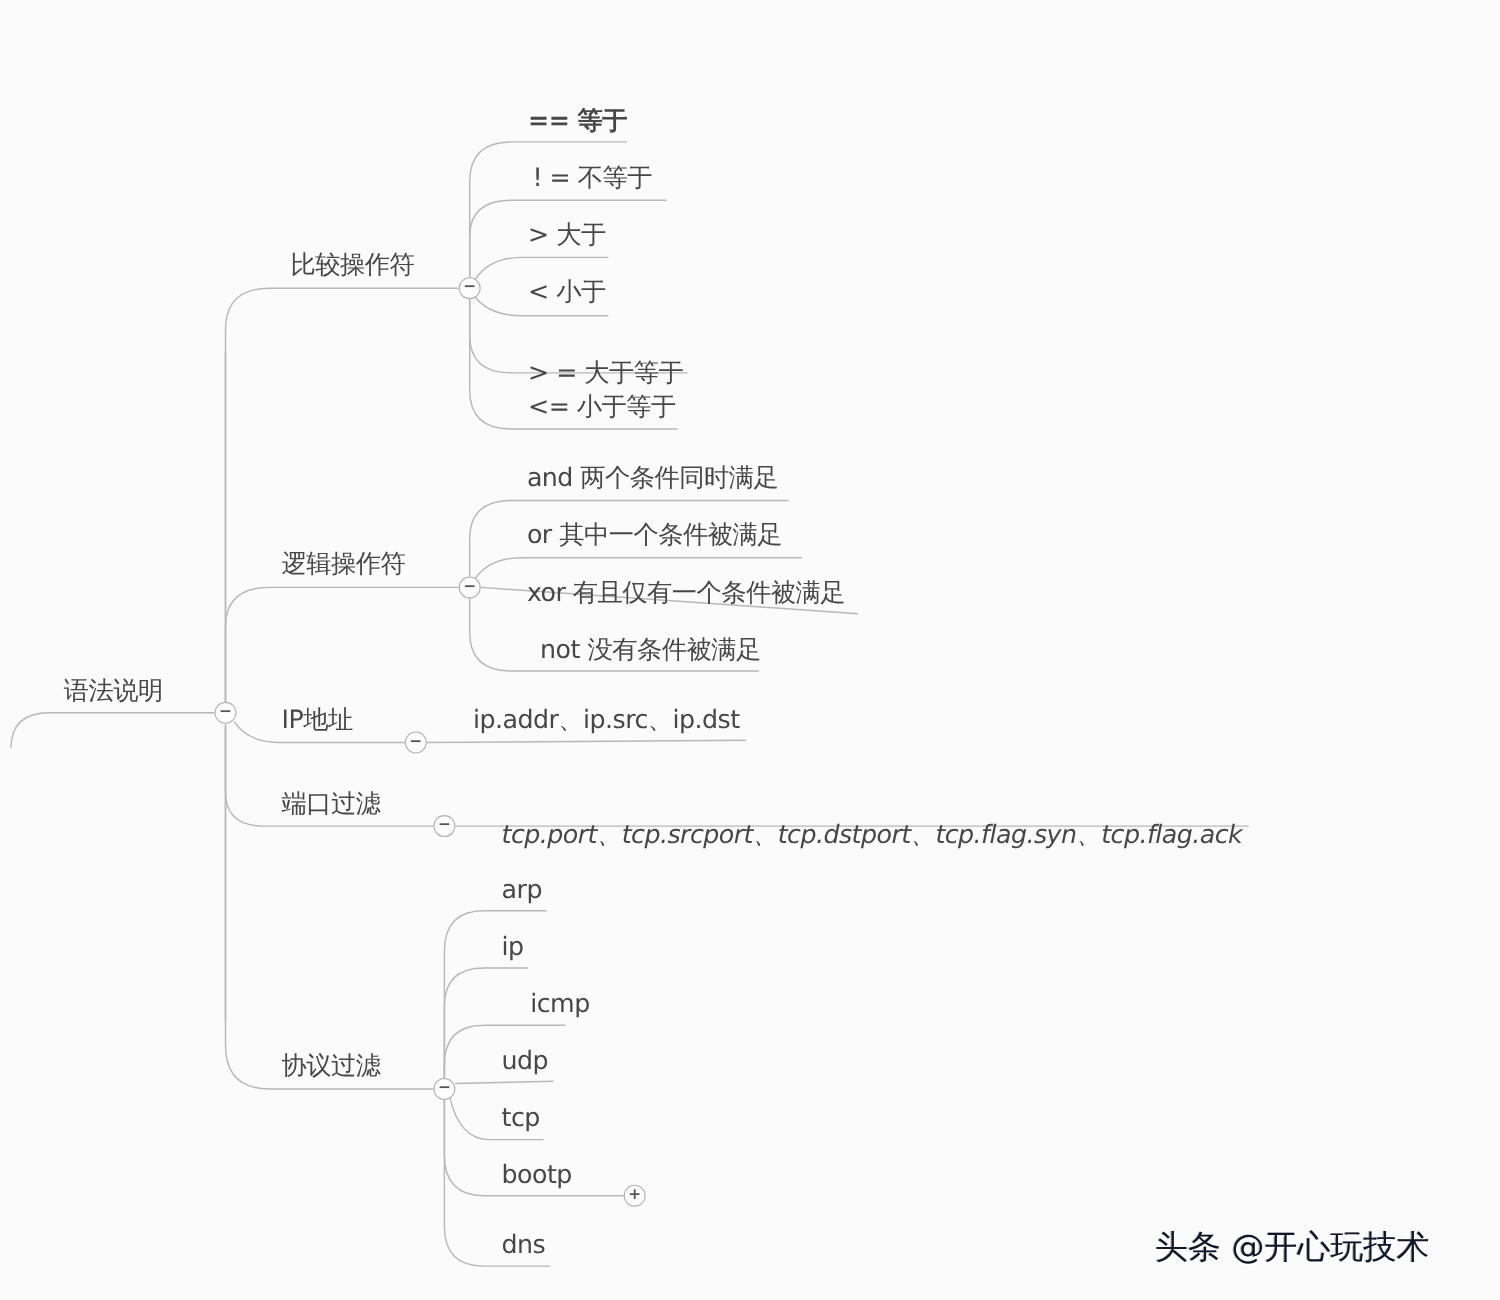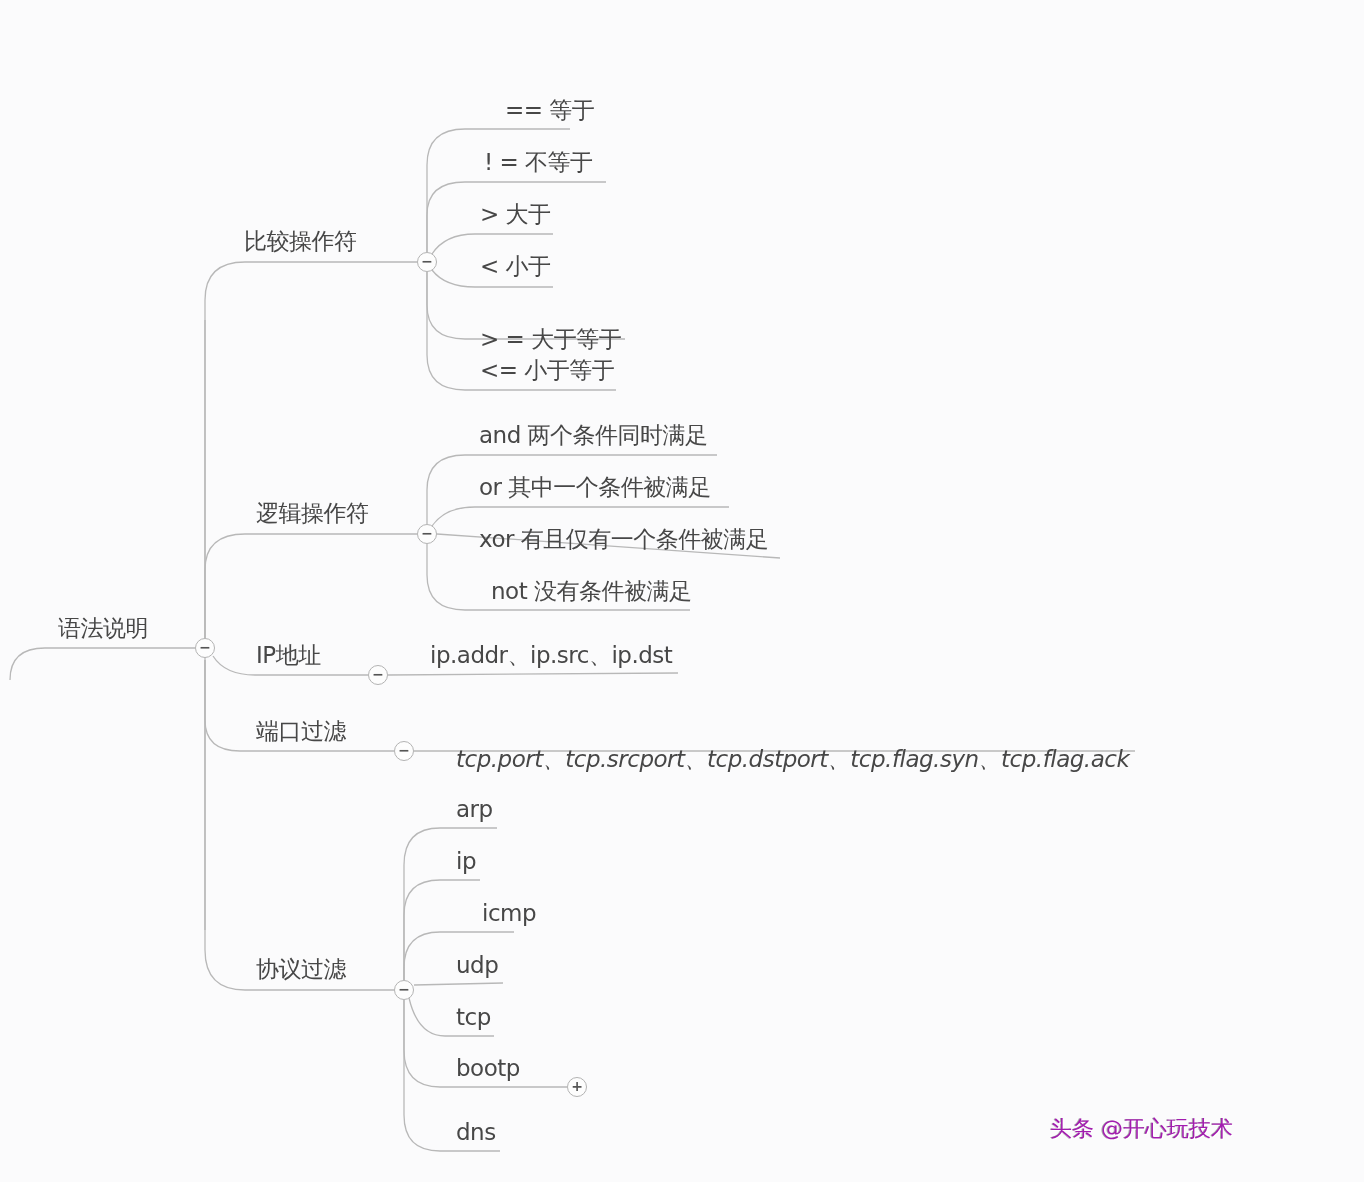--- a/index.html
+++ b/index.html
@@ -28,21 +28,21 @@
       background: #fdfdfd;
       box-sizing: border-box;
       display: flex; align-items: center; justify-content: center;
       font-size: 14px; line-height: 1; color: #555;
       font-family: "DejaVu Sans", sans-serif;
       cursor: pointer;
     }
     .toggle span { display: block; transform: translateY(-1px); font-weight: bold; }
     .watermark {
       position: absolute; left: 1050px; top: 1114px;
-      font-size: 22px; color: #a21caf;
+      font-size: 30px; color: #0f172a;
       letter-spacing: 0px;
       text-shadow: 1px 1px 0 #fff, -1px 0 0 #aaa;
       text-align: center;
     }
   </style>
 </head>
 <body>
 
 <svg class="lines" width="1364" height="1182">
   <g fill="none" stroke="#b8b8b8" stroke-width="1.3">
@@ -85,25 +85,25 @@
     <path d="M404,1000 L404,1050 Q404,1087 440,1087 L567,1087"></path>
     <path d="M404,1000 L404,1115 Q404,1151 440,1151 L500,1151"></path>
   </g>
 </svg>
 
 <div class="lbl" style="left:58px; top:614px;">语法说明</div>
 <div class="toggle" style="left:195px; top:638px;">
     <span>−</span>
   </div>
 
-<div class="lbl" style="left:244px; top:227px;">比较操作符</div>
+<div class="lbl" style="left:264px; top:227px;font-family:Liberation Serif, serif;">比较操作符</div>
 <div class="toggle" style="left:417px; top:252px;">
     <span>−</span>
   </div>
-<div class="lbl" style="left:505px; top:96px;">== 等于</div>
+<div class="lbl" style="left:480px; top:96px;font-weight:bold;">== 等于</div>
 <div class="lbl" style="left:484px; top:148px;">! =  不等于</div>
 <div class="lbl" style="left:480px; top:200px;">&gt; 大于</div>
 <div class="lbl" style="left:480px; top:252px;">&lt; 小于</div>
 <div class="lbl" style="left:480px; top:305px;margin-top:20px;">&gt; = 大于等于</div>
 <div class="lbl" style="left:480px; top:356px;">&lt;= 小于等于</div>
 
 <div class="lbl" style="left:256px; top:499px;">逻辑操作符</div>
 <div class="toggle" style="left:417px; top:524px;">
     <span>−</span>
   </div>

